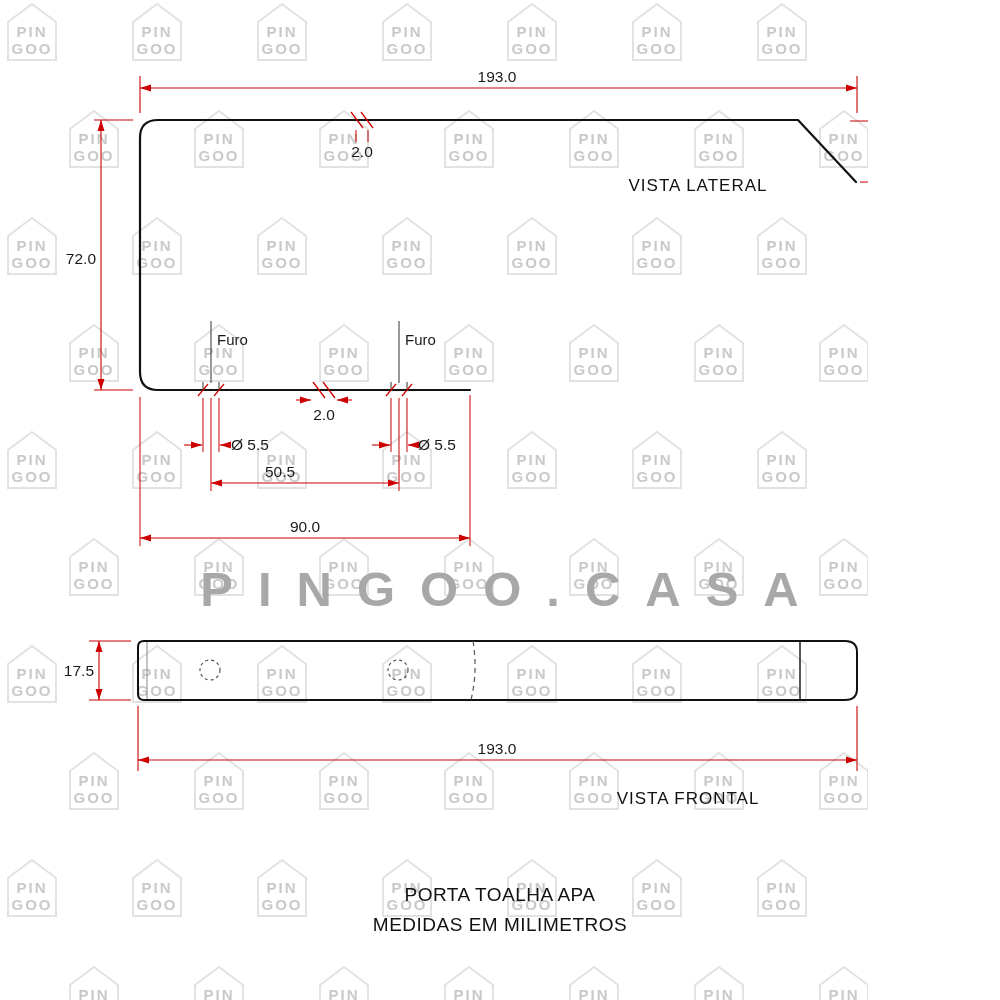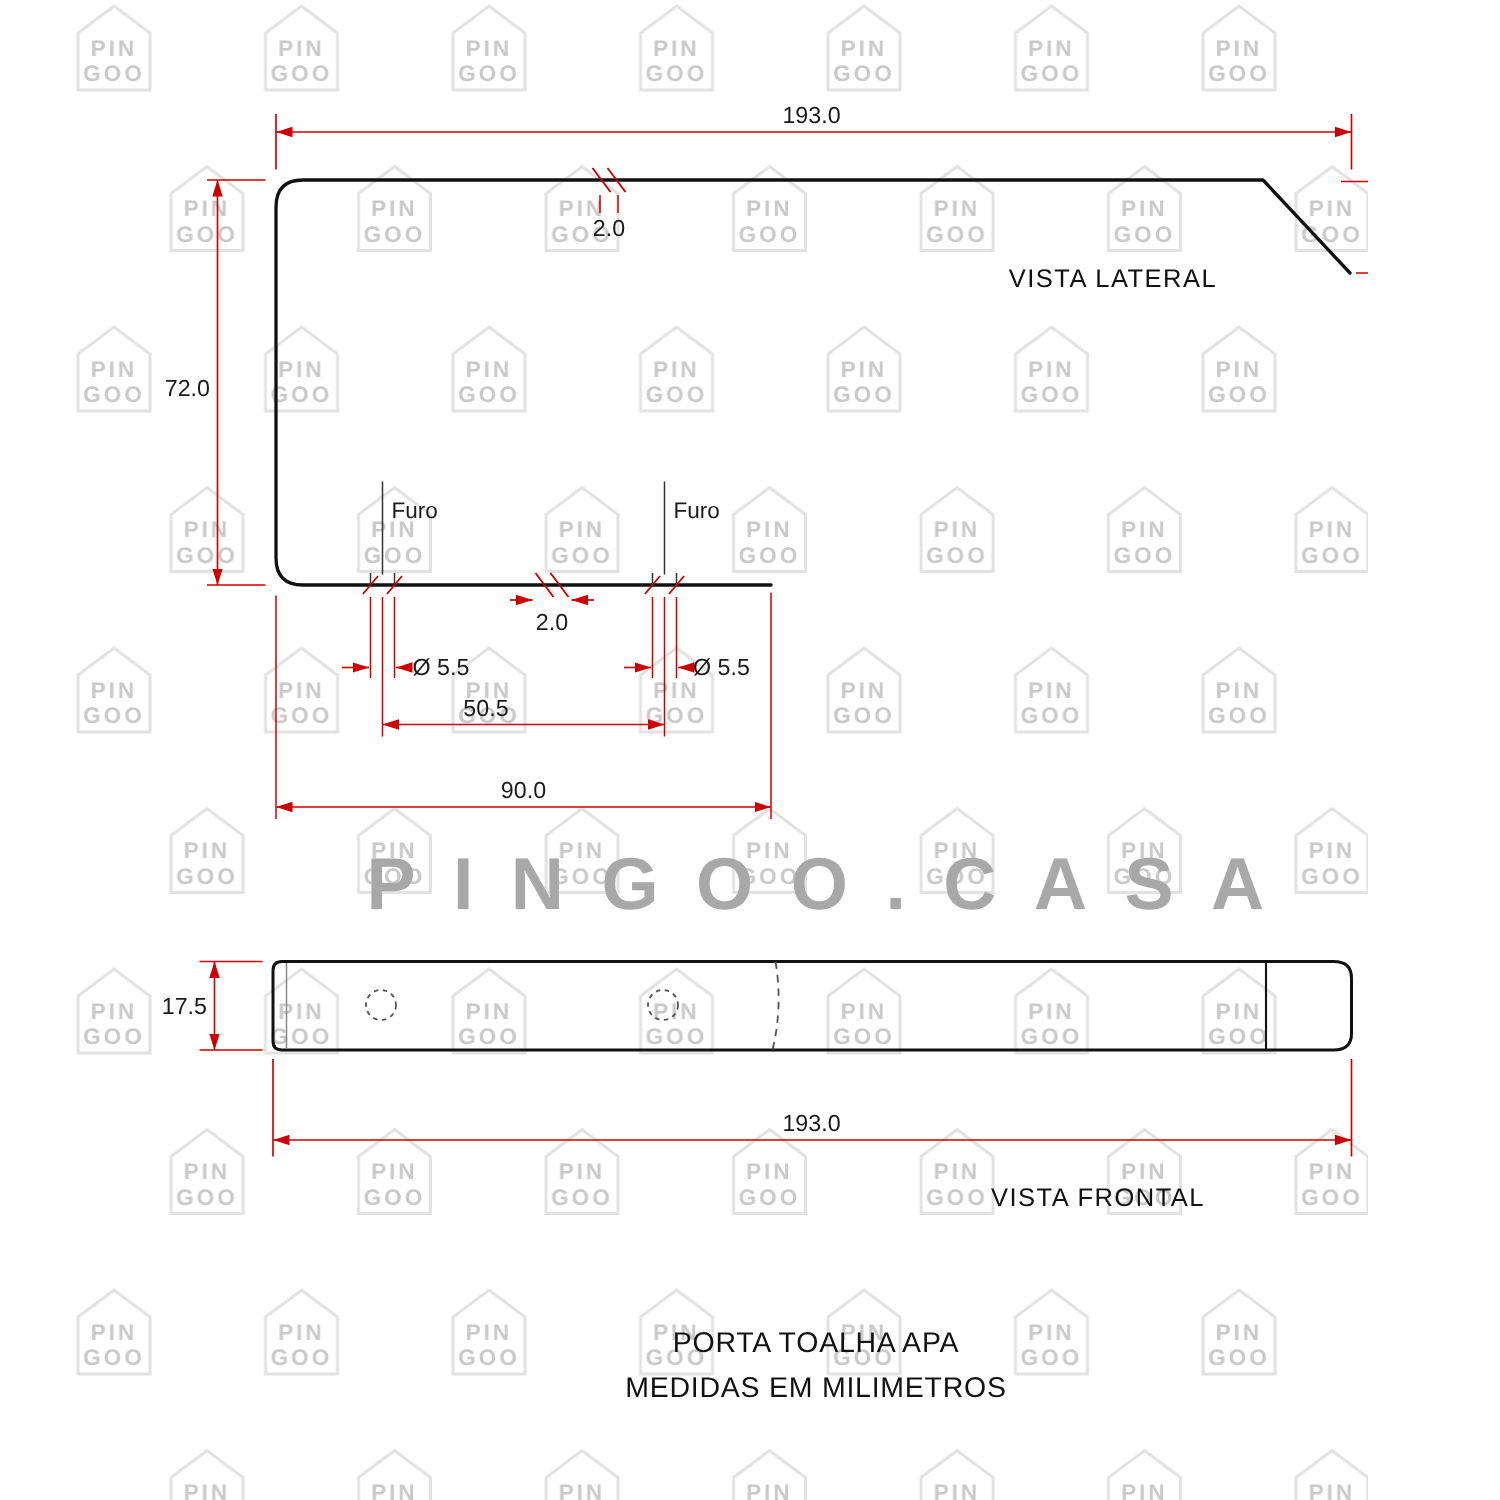--- a/index.html
+++ b/index.html
@@ -1,18 +1,18 @@
 <!DOCTYPE html>
 <html><head>
 <meta charset="utf-8">
 <style>
   html,body{margin:0;padding:0;background:#ffffff;}
   .canvas{
     position:relative;width:868px;height:1000px;background:#ffffff;
-    overflow:hidden;font-family:"Liberation Sans",sans-serif;margin-left:44px;
+    overflow:hidden;font-family:"Liberation Sans",sans-serif;
   }
   svg{position:absolute;left:0;top:0;}
   text{font-family:"Liberation Sans",sans-serif;}
   .dim-text{font-size:15.5px;fill:#1a1a1a;}
   .view-title{font-size:17px;fill:#111111;letter-spacing:1px;}
   .caption-text{font-size:19px;fill:#111111;letter-spacing:0.5px;}
   .furo-text{font-size:15px;fill:#1a1a1a;}
   .wm-text{font-size:15px;font-weight:bold;fill:#c9c9c9;letter-spacing:2px;}
   .brand-text{font-size:49px;font-weight:bold;fill:#a8a8a8;letter-spacing:25px;}
 </style>

